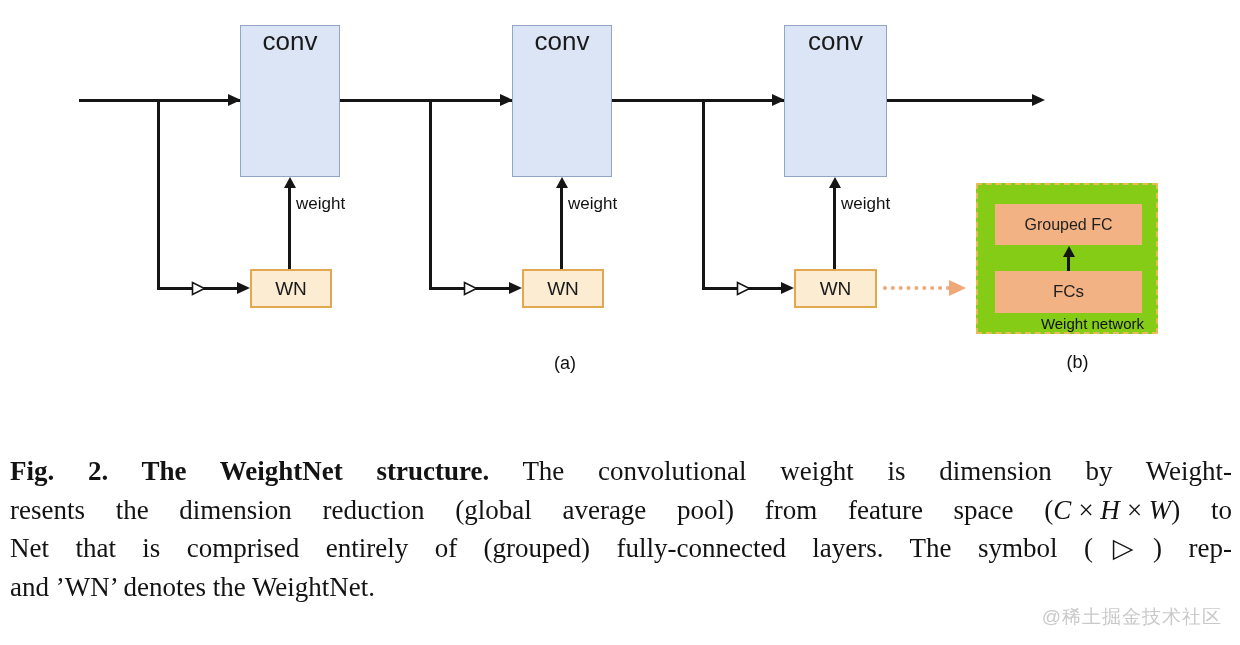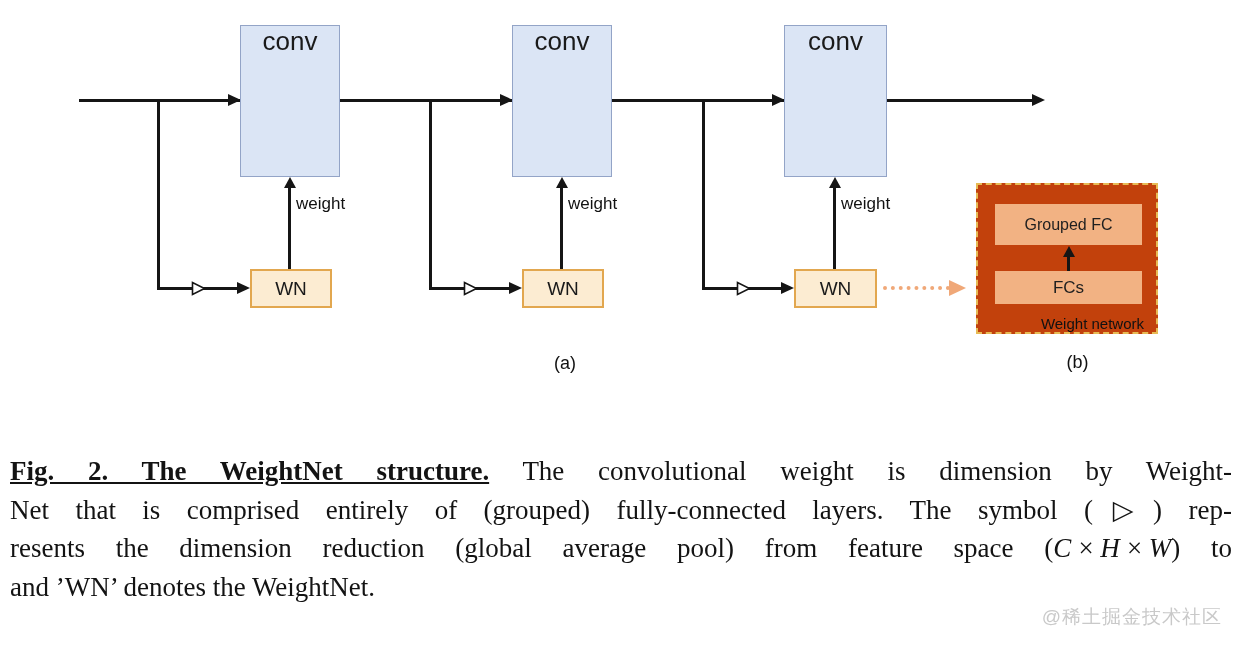--- a/index.html
+++ b/index.html
@@ -62,42 +62,42 @@
 
   
   .dotted-line{position:absolute;left:883px;top:286px;width:67px;height:0;
                border-top:4px dotted var(--dotted-arrow);}
   .dotted-head{position:absolute;left:949px;top:280px;width:0;height:0;
                border-top:8px solid transparent;border-bottom:8px solid transparent;
                border-left:17px solid var(--dotted-arrow);}
 
   
   .detail-box{position:absolute;left:976px;top:183px;width:182px;height:151px;
-              border:2px dashed var(--dashed-border);background:#c2410c;}
+              border:2px dashed var(--dashed-border);background:#84cc16;}
   .fc-box{position:absolute;left:17px;width:147px;background:var(--fc-fill);
           display:flex;align-items:center;justify-content:center;color:#1f1f1f;}
   .grouped-fc{top:19px;height:41px;font-size:16px;}
-  .fcs{top:86px;height:33px;font-size:17px;text-align:center;}
+  .fcs{top:86px;height:42px;font-size:17px;text-align:center;}
   .detail-arrow-line{position:absolute;left:89px;top:71px;width:3px;height:15px;background:var(--line-color);}
   .detail-arrow-head{position:absolute;left:85px;top:61px;width:0;height:0;
           border-left:6px solid transparent;border-right:6px solid transparent;
           border-bottom:11px solid var(--line-color);}
   .detail-caption{position:absolute;right:12px;top:130px;font-size:15px;color:#111;}
 
   .sub-label{position:absolute;font-size:18px;color:#111;text-align:center;}
   .label-a{left:530px;top:353px;width:70px;}
   .label-b{left:1040px;top:352px;width:75px;}
 
   
   .figure-caption{position:absolute;left:10px;top:452px;width:1222px;
       font-family:"Liberation Serif","DejaVu Serif","DejaVu Sans",serif;
       font-size:27px;line-height:38.6px;color:var(--caption-color);}
   .cap-line{text-align:justify;text-align-last:justify;white-space:normal;}
   .cap-line.cap-last{text-align:left;text-align-last:left;}
-  .cap-bold{font-weight:bold;text-decoration:underline;}
+  .cap-bold{font-weight:bold;}
   .cap-math{font-style:italic;}
 
   .watermark{position:absolute;right:18px;top:604px;font-size:19px;
              color:var(--watermark-color);letter-spacing:1px;}
 </style>
 </head>
 <body>
 
 <div class="page">
 
@@ -174,20 +174,20 @@
         <span>FCs</span>
       </div>
     <span class="detail-caption">Weight network</span>
   </div>
 
   <div class="sub-label label-a">(a)</div>
   <div class="sub-label label-b">(b)</div>
 
   <div class="figure-caption">
       <div class="cap-line"><span class="cap-bold">Fig. 2. The WeightNet structure.</span><span> The convolutional weight is dimension by Weight-</span></div>
+      <div class="cap-line"><span>resents the dimension reduction (global average pool) from feature space (</span><span class="cap-math">C × H × W</span><span>) to</span></div>
       <div class="cap-line"><span>Net that is comprised entirely of (grouped) fully-connected layers. The symbol (▷) rep-</span></div>
-      <div class="cap-line"><span>resents the dimension reduction (global average pool) from feature space (</span><span class="cap-math">C × H × W</span><span>) to</span></div>
       <div class="cap-line cap-last"><span>and ’WN’ denotes the WeightNet.</span></div>
     </div>
 
   <div class="watermark">@稀土掘金技术社区</div>
 
 </div>
 
 </body></html>

